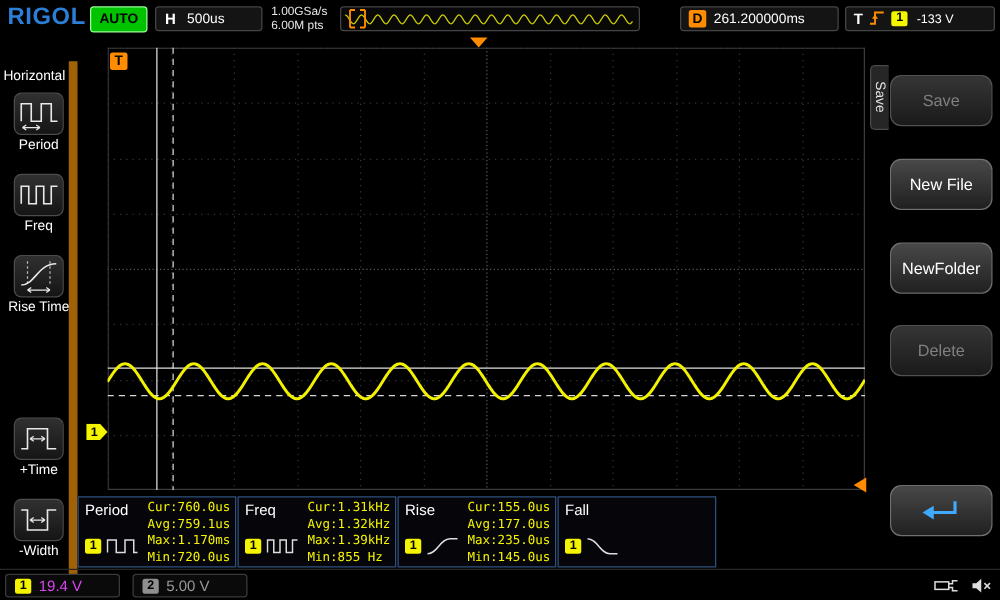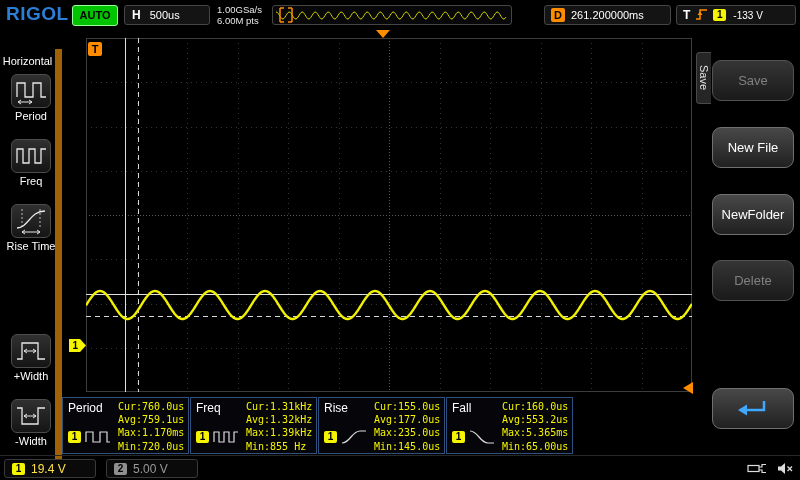--- a/index.html
+++ b/index.html
@@ -51,21 +51,21 @@
   .meas{position:absolute;top:0;width:127px;height:57px;background:#05050a;border:1px solid #30517c;box-sizing:border-box;cursor:pointer;}
   .mname{position:absolute;left:5px;top:3px;font-size:12px;color:#fff;}
   .mic{position:absolute;left:5px;top:30px;display:flex;align-items:center;gap:4px;}
   .mvals{position:absolute;left:55px;top:2px;font-family:"DejaVu Sans Mono",monospace;font-size:10px;line-height:13.2px;color:#f5f500;white-space:nowrap;}
 
   
   #bbar{position:absolute;left:0;top:455px;width:800px;height:25px;border-top:1px solid #282828;box-sizing:border-box;}
   .chstat{position:absolute;top:3px;height:19px;border:1px solid #3a3a3a;border-radius:3px;background:#0a0a0a;display:flex;align-items:center;gap:6px;padding:0 7px;cursor:pointer;box-sizing:border-box;}
   #ch1stat{left:4px;min-width:92px;}
   #ch2stat{left:106px;min-width:92px;}
-  #ch1stat .v{color:#fde047;font-size:12px;}
+  #ch1stat .v{color:#d946ef;font-size:12px;}
   #ch2stat .v{color:#999;font-size:12px;}
   #ch2stat .chbadge{background:#8f8f8f;}
   #sicons{position:absolute;right:6px;top:6px;display:flex;gap:10px;align-items:center;}
 </style>
 </head>
 <body>
 
 <div id="topbar">
   <div id="logo">RIGOL</div>
   <div id="runstate">AUTO</div>
@@ -140,21 +140,21 @@
   </div>
 
 
   <div class="ls-item" style="top:285px">
     <div class="ls-icon">
       <svg width="32" height="28" viewBox="0 0 32 28">
           <path d="M2,22 H7 V6 H23 V22 H30" stroke="#e8e8e8" fill="none" stroke-width="1.3"></path>
           <path d="M9,14 H21 M9,14 l3,-2 M9,14 l3,2 M21,14 l-3,-2 M21,14 l-3,2" stroke="#e8e8e8" fill="none" stroke-width="1"></path>
         </svg>
     </div>
-    <div class="ls-label">+Width</div>
+    <div class="ls-label">+Time</div>
   </div>
 
   <div class="ls-item" style="top:350px">
     <div class="ls-icon">
       <svg width="32" height="28" viewBox="0 0 32 28">
           <path d="M2,6 H7 V22 H23 V6 H30" stroke="#e8e8e8" fill="none" stroke-width="1.3"></path>
           <path d="M9,14 H21 M9,14 l3,-2 M9,14 l3,2 M21,14 l-3,-2 M21,14 l-3,2" stroke="#e8e8e8" fill="none" stroke-width="1"></path>
         </svg>
     </div>
     <div class="ls-label">-Width</div>
@@ -269,26 +269,20 @@
   </div>
 
   <div class="meas" style="left:384px">
     <div class="mname">Fall</div>
     <div class="mic">
       <span class="chbadge">1</span>
       <svg width="26" height="18" viewBox="0 0 26 18">
           <path d="M1,3 C9,3 11,15 19,15 H25" stroke="#ddd" fill="none" stroke-width="1.2"></path>
         </svg>
     </div>
-    <div class="mvals">
-      <div>Cur:160.0us</div>
-      <div>Avg:553.2us</div>
-      <div>Max:5.365ms</div>
-      <div>Min:65.00us</div>
-    </div>
   </div>
 </div>
 
 <div id="bbar">
   <div id="ch1stat" class="chstat">
     <span class="chbadge">1</span>
     <span class="v mono">19.4 V</span>
   </div>
   <div id="ch2stat" class="chstat">
     <span class="chbadge">2</span>

